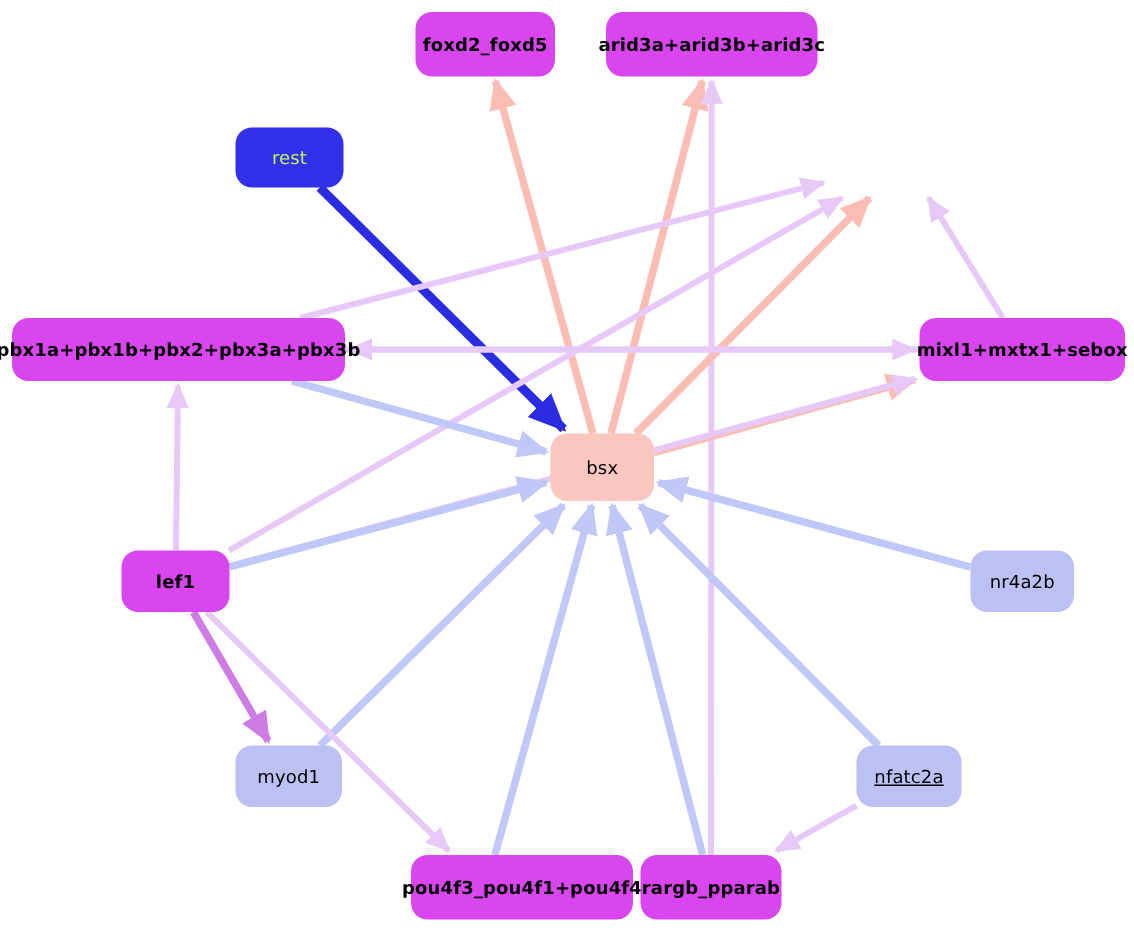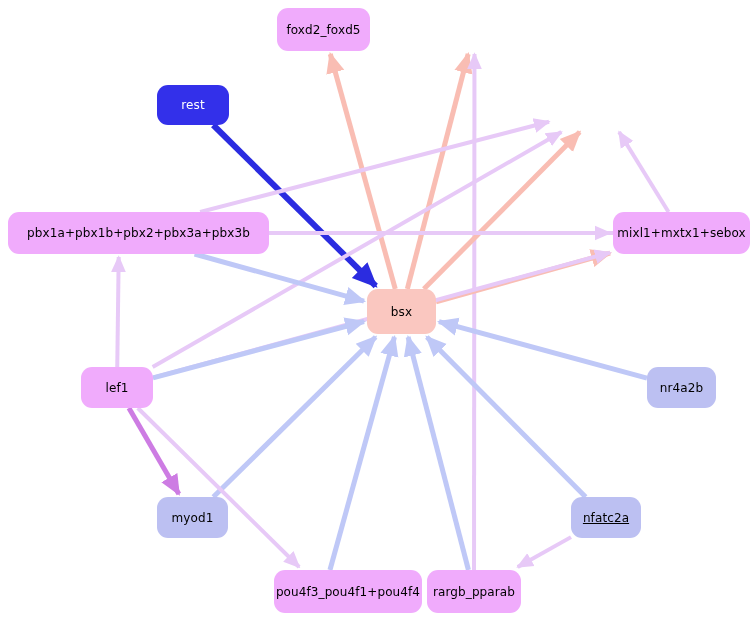--- a/index.html
+++ b/index.html
@@ -33,28 +33,29 @@
     border-radius: 11px;
     font-size: 12px;
     line-height: 1;
     color: #000000;
     text-align: center;
     white-space: nowrap;
     letter-spacing: 0.1px;
     z-index: 5;
   }
   .node.fill-periwinkle {
-    background: #f0abfc;
+    background: #d946ef;
+    font-weight: bold;
   }
   .node.fill-lavender {
     background: #bcc0f2;
   }
   .node.fill-blue {
     background: #3330ea;
-    color: #ffffff;
+    color: #bef264;
   }
   .node.fill-pink {
     background: #fac7c0;
   }
   .node-label {
     pointer-events: none;
   }
 </style>
 </head>
 <body>
@@ -98,24 +99,27 @@
       <line x1="213.29854368932038" y1="497" x2="375.62864077669906" y2="337" stroke="#bfc8f7" stroke-width="5" stroke-linecap="butt" marker-end="url(#ah3)"></line>
       <line x1="329.95089285714283" y1="570" x2="394.4419642857143" y2="337" stroke="#bfc8f7" stroke-width="5" stroke-linecap="butt" marker-end="url(#ah3)"></line>
       <line x1="468.4330357142857" y1="570" x2="408.10267857142856" y2="337" stroke="#bfc8f7" stroke-width="5" stroke-linecap="butt" marker-end="url(#ah3)"></line>
       <line x1="128.90576923076924" y1="408" x2="178.85192307692307" y2="494" stroke="#cd7ce3" stroke-width="5" stroke-linecap="butt" marker-end="url(#ah4)"></line>
       <line x1="137.8014705882353" y1="408" x2="299.1397058823529" y2="567" stroke="#e7c9f7" stroke-width="4" stroke-linecap="butt" marker-end="url(#ah1)"></line>
       <line x1="571" y1="537.1212121212121" x2="517.7027027027027" y2="567" stroke="#e7c9f7" stroke-width="4" stroke-linecap="butt" marker-end="url(#ah1)"></line>
     </svg>
 <div class="node fill-periwinkle" style="left: 277px; top: 8px; width: 93px; height: 43px;">
       <span class="node-label">foxd2_foxd5</span>
     </div>
+    <div class="node fill-periwinkle" style="left: 404px; top: 8px; width: 141px; height: 43px;">
+      <span class="node-label">arid3a+arid3b+arid3c</span>
+    </div>
     <div class="node fill-blue" style="left: 157px; top: 85px; width: 72px; height: 40px;">
       <span class="node-label">rest</span>
     </div>
-    <div class="node fill-periwinkle" style="left: 8px; top: 212px; width: 261px; height: 42px;">
+    <div class="node fill-periwinkle" style="left: 8px; top: 212px; width: 222px; height: 42px;">
       <span class="node-label">pbx1a+pbx1b+pbx2+pbx3a+pbx3b</span>
     </div>
     <div class="node fill-periwinkle" style="left: 613px; top: 212px; width: 137px; height: 42px;">
       <span class="node-label">mixl1+mxtx1+sebox</span>
     </div>
     <div class="node fill-pink" style="left: 367px; top: 289px; width: 69px; height: 45px;">
       <span class="node-label">bsx</span>
     </div>
     <div class="node fill-periwinkle" style="left: 81px; top: 367px; width: 72px; height: 41px;">
       <span class="node-label">lef1</span>

